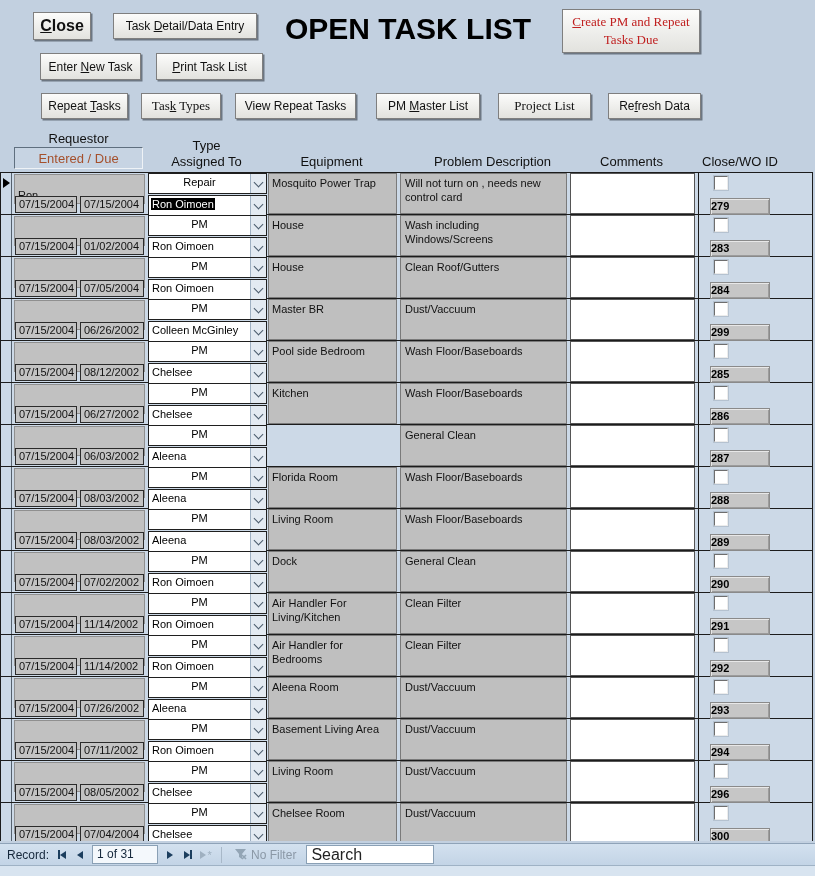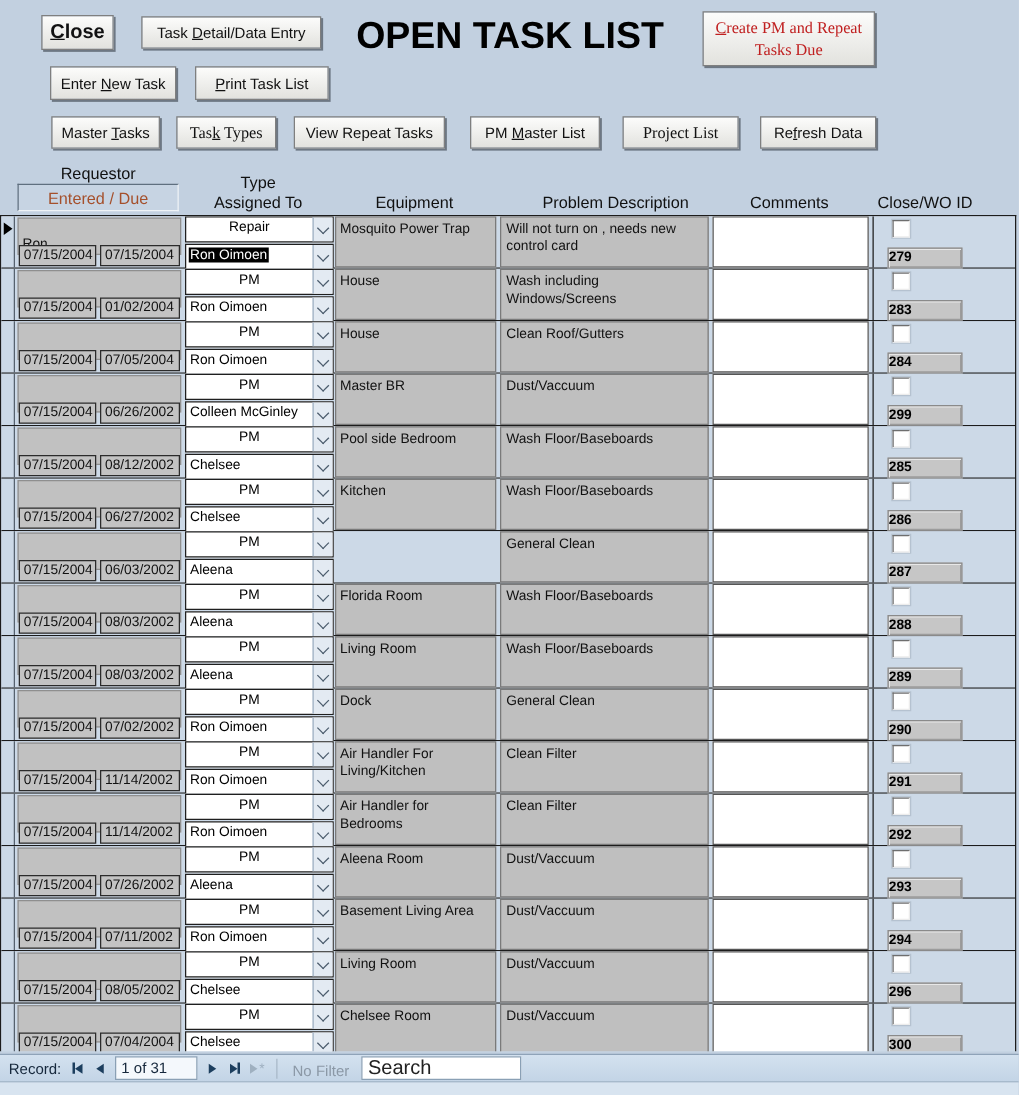--- a/index.html
+++ b/index.html
@@ -67,21 +67,21 @@
       font-size:12px;color:#16283c;padding-left:7px;}
   .nav-btn{display:inline-flex;align-items:center;justify-content:center;width:16px;height:16px;margin:0 1px;cursor:pointer;}
   .tri-r{width:0;height:0;border-top:4px solid transparent;border-bottom:4px solid transparent;border-left:6px solid #1c3e5e;}
   .tri-l{width:0;height:0;border-top:4px solid transparent;border-bottom:4px solid transparent;border-right:6px solid #1c3e5e;}
   .bar{width:2px;height:9px;background:#1c3e5e;}
   .nav-btn.disabled .tri-r,.nav-btn.disabled .tri-l{border-left-color:#9fb0c0;border-right-color:#9fb0c0;}
   .nav-btn.disabled .star{color:#9fb0c0;}
   .star{font-size:11px;line-height:10px;margin-left:1px;color:#9fb0c0;}
   .pos-box{width:56px;height:17px;background:#f4f8fc;border:1px solid #8aa0b5;margin:0 3px;text-align:left;padding:0 4px;line-height:17px;box-sizing:content-box;}
   .vsep{width:1px;height:16px;background:#a8b8c8;margin:0 6px;}
-  .nofilter{display:inline-flex;align-items:center;gap:4px;color:#8b98a6;padding:0 6px;height:18px;flex-direction:column;}
+  .nofilter{display:inline-flex;align-items:center;gap:4px;color:#8b98a6;padding:0 6px;height:18px;}
   .search-input{width:118px;height:15px;border:1px solid #8aa0b5;background:#fff;font-size:16px;font-family:"Liberation Sans",sans-serif;padding:1px 4px;color:#222;margin-left:4px;}
   .bottom-strip{position:absolute;left:0;top:866px;width:815px;height:10px;background:#d8e4f0;}
   .rec-word{margin-right:4px;}
 </style>
 </head>
 <body>
 
 <div>
 
   <button class="btn b-close">
@@ -96,21 +96,21 @@
     </button>
 
   <button class="btn b-enternew">
       <span><span>Enter </span><span class="u">N</span><span>ew Task</span></span>
     </button>
   <button class="btn b-print">
       <span><span></span><span class="u">P</span><span>rint Task List</span></span>
     </button>
 
   <button class="btn b-closedtasks">
-      <span><span>Master </span><span class="u">T</span><span>asks</span></span>
+      <span><span>Repeat </span><span class="u">T</span><span>asks</span></span>
     </button>
   <button class="btn b-tasktypes">
       <span><span>Tas</span><span class="u">k</span><span> Types</span></span>
     </button>
   <button class="btn b-viewrepeat">
       <span><span>View Repeat Tasks</span><span class="u"></span><span></span></span>
     </button>
   <button class="btn b-pmmaster">
       <span><span>PM </span><span class="u">M</span><span>aster List</span></span>
     </button>

